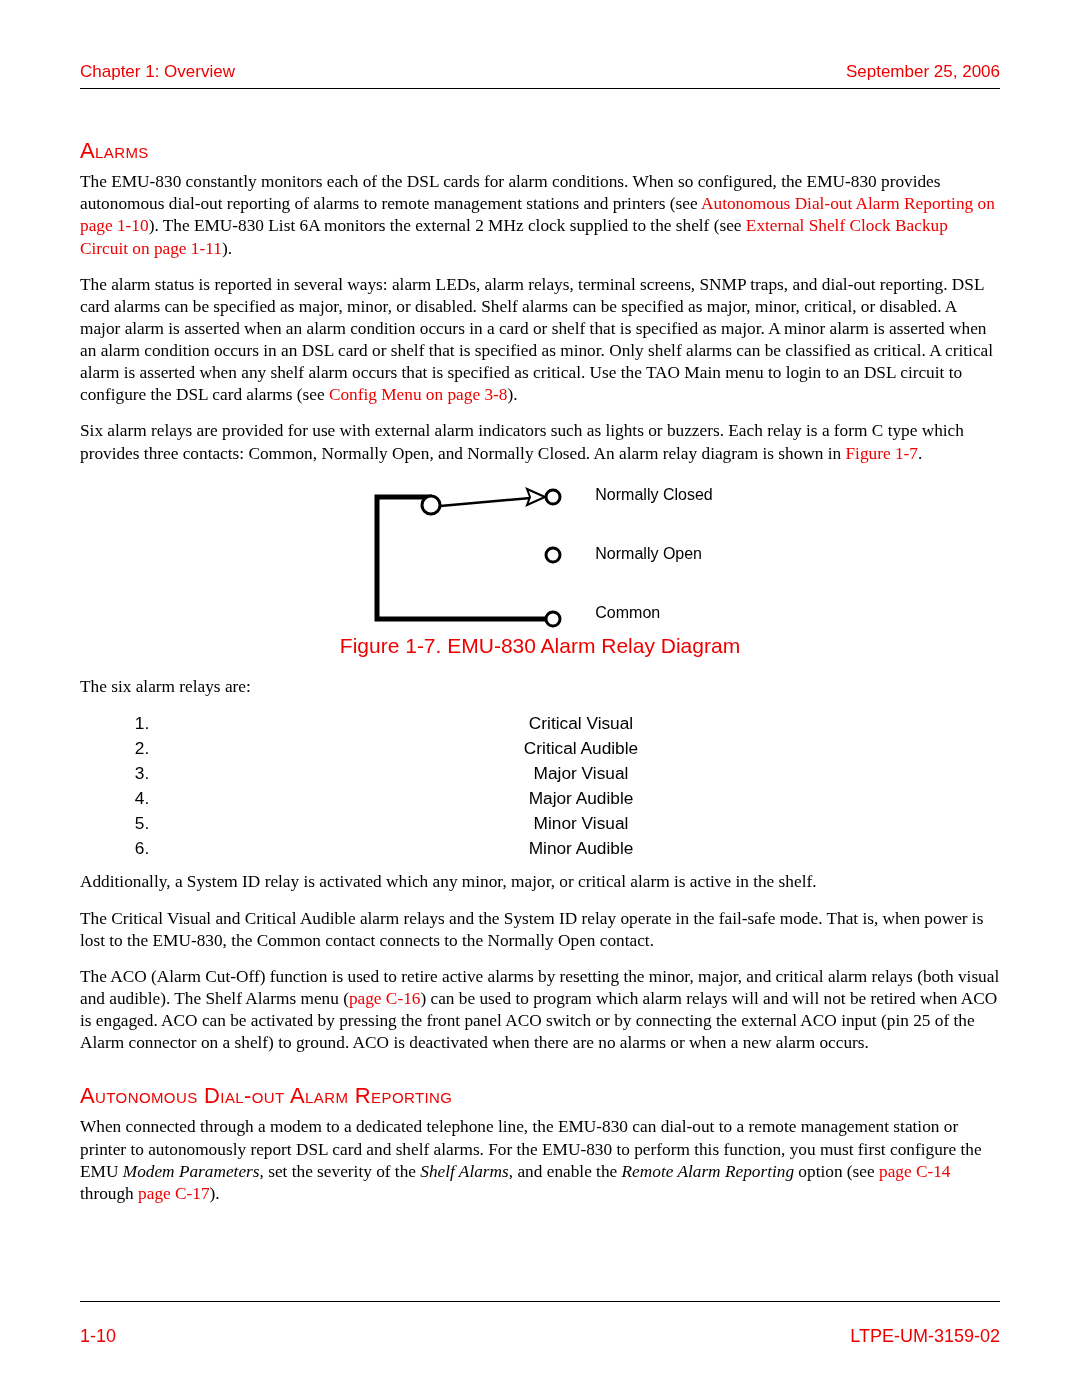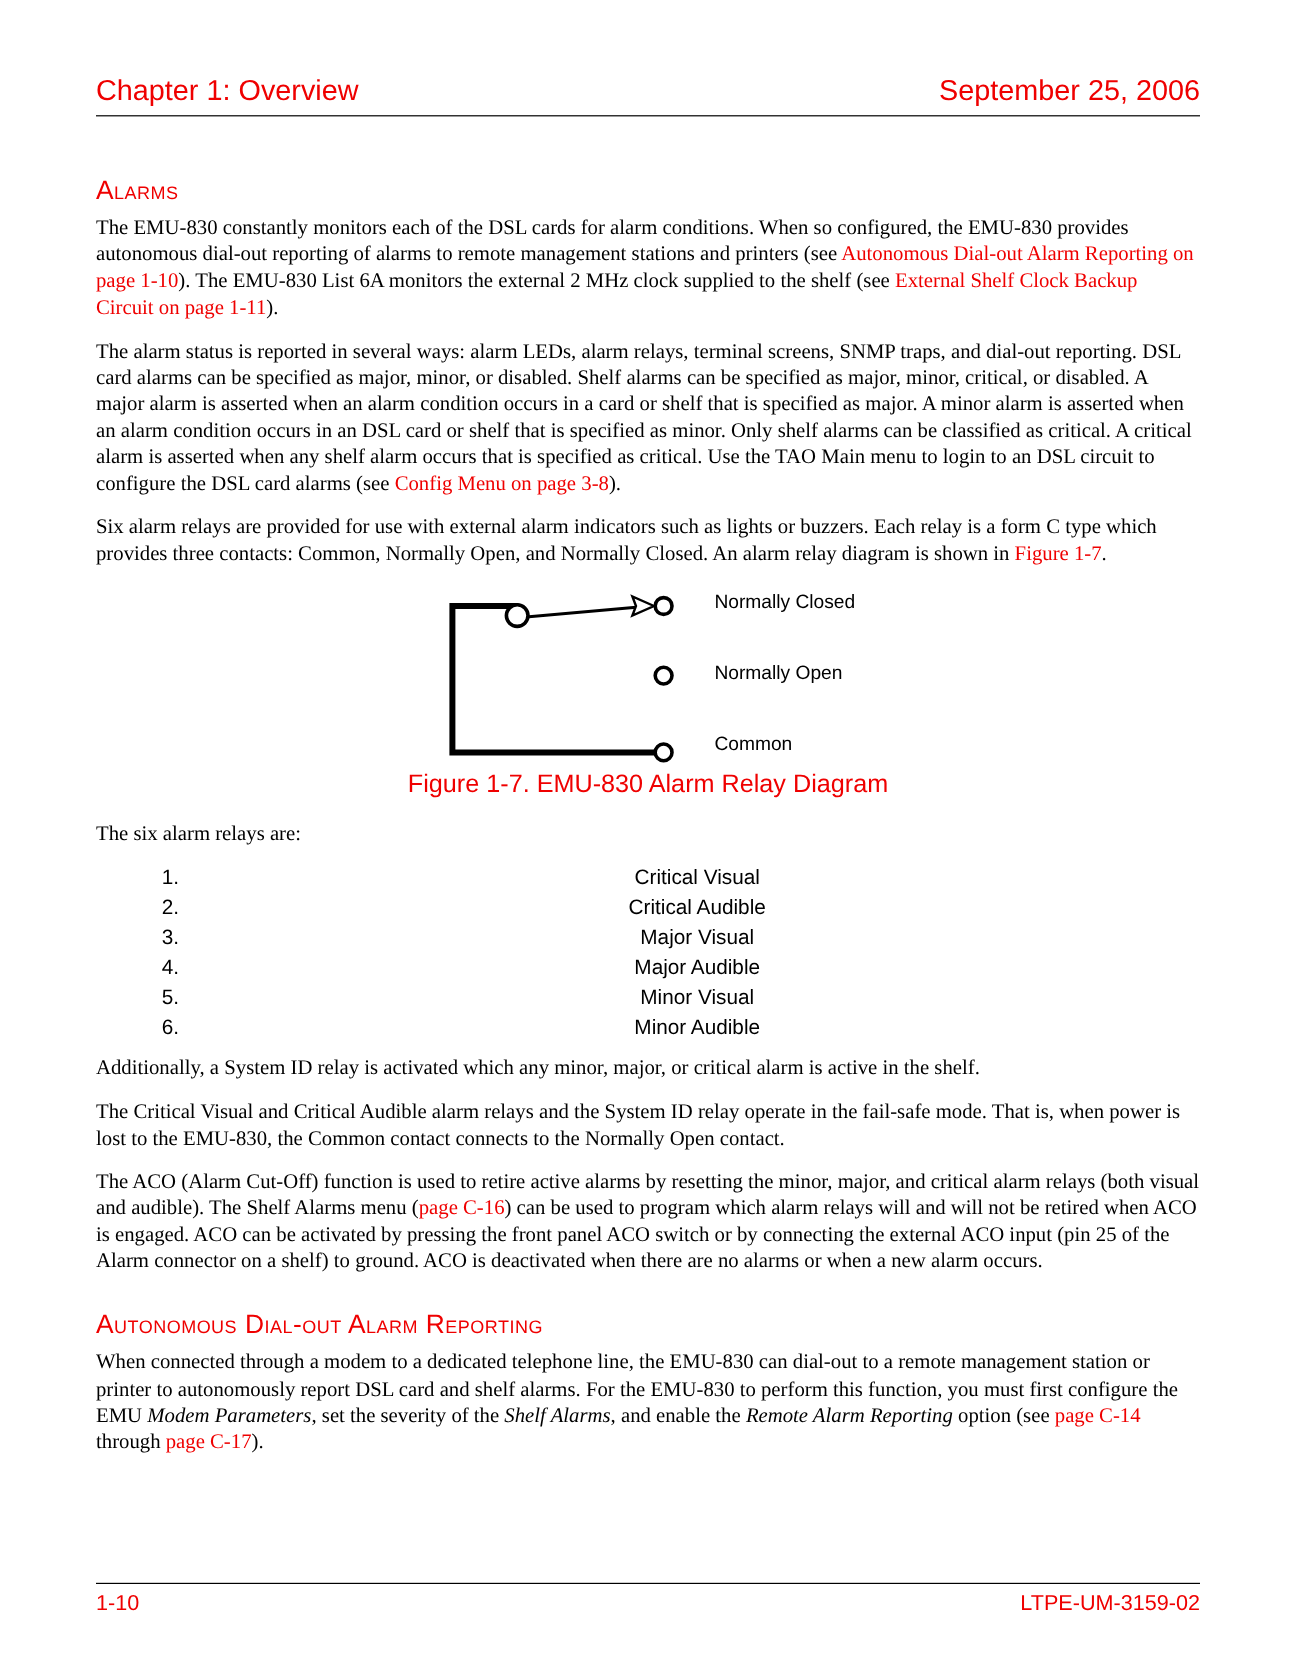--- a/index.html
+++ b/index.html
@@ -15,21 +15,21 @@
     height: 1397px;
     box-sizing: border-box;
     padding: 62px 80px 50px 80px;
     position: relative;
     display: flex;
     flex-direction: column;
   }
   .hdr {
     display: flex;
     justify-content: space-between;
-    font-size: 24px;
+    font-size: 17px;
     color: #ef0000;
     border-bottom: 1px solid #000;
     padding-bottom: 6px;
     margin-bottom: 48px;
   }
   .content { flex: 1 1 auto; font-size: 17.3px; line-height: 1.28; }
   .content p { margin: 0 0 14px 0; font-family: Liberation Serif, serif; }
   h2.section {
     font-family: Arial, Helvetica, sans-serif;
     font-size: 22px;
@@ -56,21 +56,21 @@
     font-size: 17.3px;
     text-align: center;
   }
   ol.relay-list li {
     padding-left: 8px;
     margin: 3px 0;
   }
   .italic { font-style: italic; }
   .ftr {
     border-top: 1px solid #000;
-    padding-top: 6px;
+    padding-top: 24px;
     display: flex;
     justify-content: space-between;
     font-size: 18px;
     color: #ef0000;
   }
 </style>
 </head>
 <body>
 
 <div class="page">

